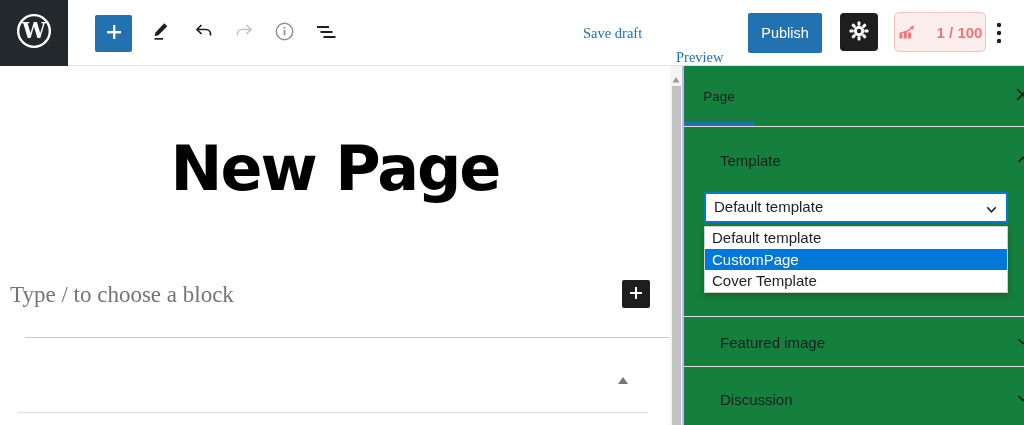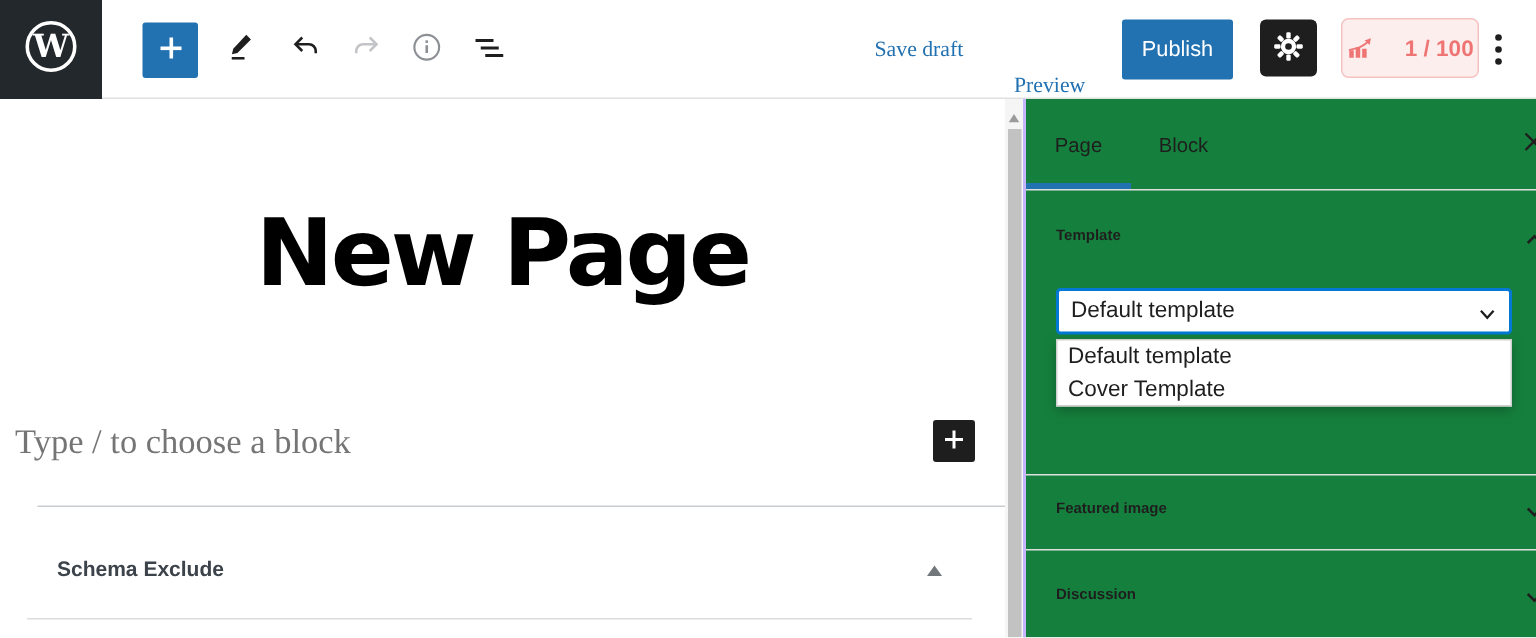--- a/index.html
+++ b/index.html
@@ -46,21 +46,21 @@
 
   
   .sidebar { position:absolute; left:682px; top:66px; width:366px; height:359px; background:#15803d; border-left:2px solid #c4b5fd; }
   .sb-divider { position:absolute; left:0; width:342px; height:0; border-top:1px solid #e0e0e0; }
   .tab { position:absolute; top:0; width:70px; height:60px; background:none; border:none; font-size:13.5px; font-weight:500; color:#1e1e1e; font-family:"Liberation Sans",sans-serif; cursor:pointer; }
   .tab-page { left:0; }
   .tab-block { left:70px; }
   .tab-underline { position:absolute; left:0; top:56px; width:70px; height:4px; background:#2271b1; }
   .close-btn { position:absolute; right:14px; top:18px; width:24px; height:24px; background:none; border:none; display:flex; align-items:center; justify-content:center; cursor:pointer; }
 
-  .panel-label { position:absolute; left:20px; font-size:10px; font-weight:700; color:#1e1e1e; }
+  .panel-label { position:absolute; left:36px; font-size:15px; font-weight:400; color:#1e1e1e; }
   .panel-chevron { position:absolute; right:16px; width:18px; height:18px; background:none; border:none; padding:0; cursor:pointer; }
 
   .template-select { position:absolute; left:20px; top:126px; width:304px; height:31px; background:#fff; border:2px solid #0078d4; border-radius:3px; cursor:pointer; }
   .template-select .value { position:absolute; left:8px; top:4px; font-size:15px; color:#1e1e1e; }
   .template-select .caret { position:absolute; right:7px; top:8px; }
 
   .dropdown { position:absolute; left:20px; top:160px; width:304px; background:#fff; border:1px solid #cfcfcf; box-shadow:0 3px 8px rgba(0,0,0,0.25); z-index:50; }
   .dropdown .opt { height:21.5px; line-height:21.5px; padding-left:7px; font-size:15px; color:#1e1e1e; cursor:pointer; white-space:nowrap; overflow:hidden; }
   .dropdown .opt.highlighted { background:#0078d7; color:#fff; }
 </style>
@@ -194,21 +194,20 @@
         <svg width="16" height="16" viewBox="0 0 16 16">
           <rect x="7" y="2" width="2" height="12" fill="#fff"></rect>
           <rect x="2" y="7" width="12" height="2" fill="#fff"></rect>
         </svg>
       </span>
     </button>
 
     <div class="metabox-sep"></div>
 
     <div class="metabox-header">
-      <span class="metabox-title">Schema Exclude</span>
       <button class="metabox-toggle">
         <svg width="12" height="9" viewBox="0 0 12 9">
           <polygon points="6,1 11,8 1,8" fill="#72777c"></polygon>
         </svg>
       </button>
     </div>
     <div class="metabox-underline"></div>
   </div>
 
   <div class="scrollbar">
@@ -216,21 +215,20 @@
       <svg width="8" height="8" viewBox="0 0 8 8">
           <polygon points="4,1 7.5,6.5 0.5,6.5" fill="#9b9b9b"></polygon>
         </svg>
     </span>
     <div class="scroll-thumb"></div>
   </div>
 
   <div class="sidebar">
 
     <button class="tab tab-page">Page</button>
-    <button class="tab tab-block">Block</button>
     <div class="tab-underline"></div>
 
     <button class="close-btn">
       <span>
         <svg width="17" height="17" viewBox="0 0 17 17" stroke="#1e1e1e" stroke-width="1.6">
           <line x1="3" y1="3" x2="14" y2="14"></line>
           <line x1="14" y1="3" x2="3" y2="14"></line>
         </svg>
       </span>
     </button>
@@ -248,20 +246,21 @@
       <span class="value">Default template</span>
       <span class="caret">
         <svg width="15" height="15" viewBox="0 0 16 16" fill="none" stroke="#1e1e1e" stroke-width="1.6">
           <polyline points="3.5,5.5 8,10.5 12.5,5.5"></polyline>
         </svg>
       </span>
     </div>
 
     <div class="dropdown">
       <div class="opt">Default template</div>
+      <div class="opt highlighted">CustomPage</div>
       <div class="opt">Cover Template</div>
     </div>
 
     <div class="sb-divider" style="top:250px;"></div>
 
     <span class="panel-label" style="top:268px;">Featured image</span>
     <button class="panel-chevron" style="top:266px;">
       <svg width="18" height="18" viewBox="0 0 18 18" fill="none" stroke="#1e1e1e" stroke-width="1.7">
         <polyline points="4.5,7 9,11.5 13.5,7"></polyline>
       </svg>

